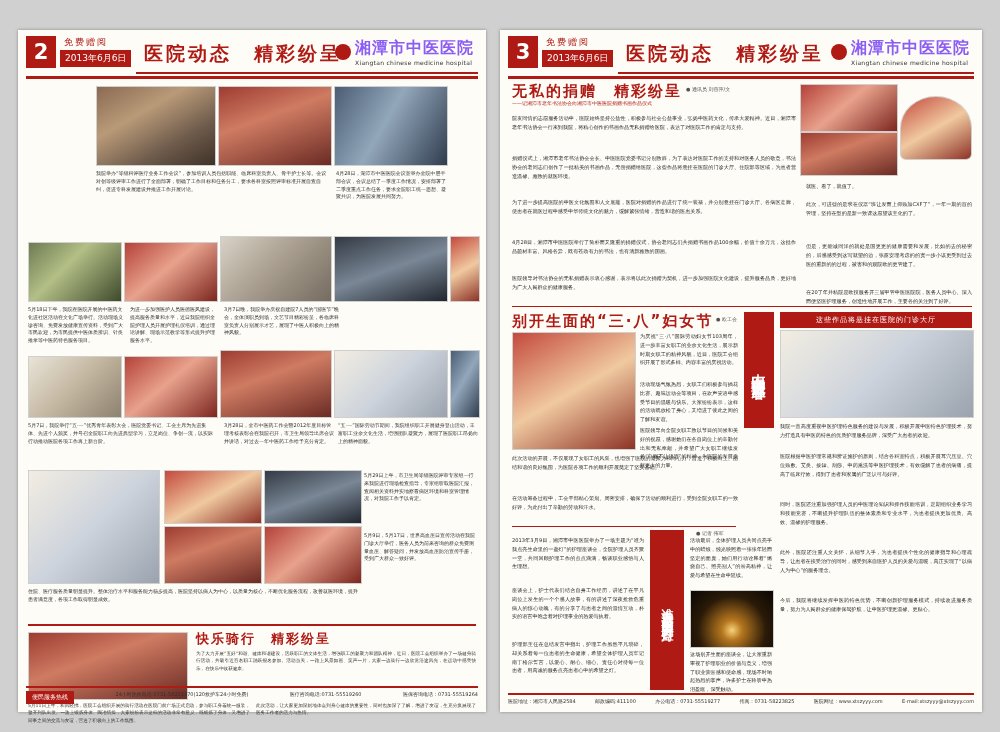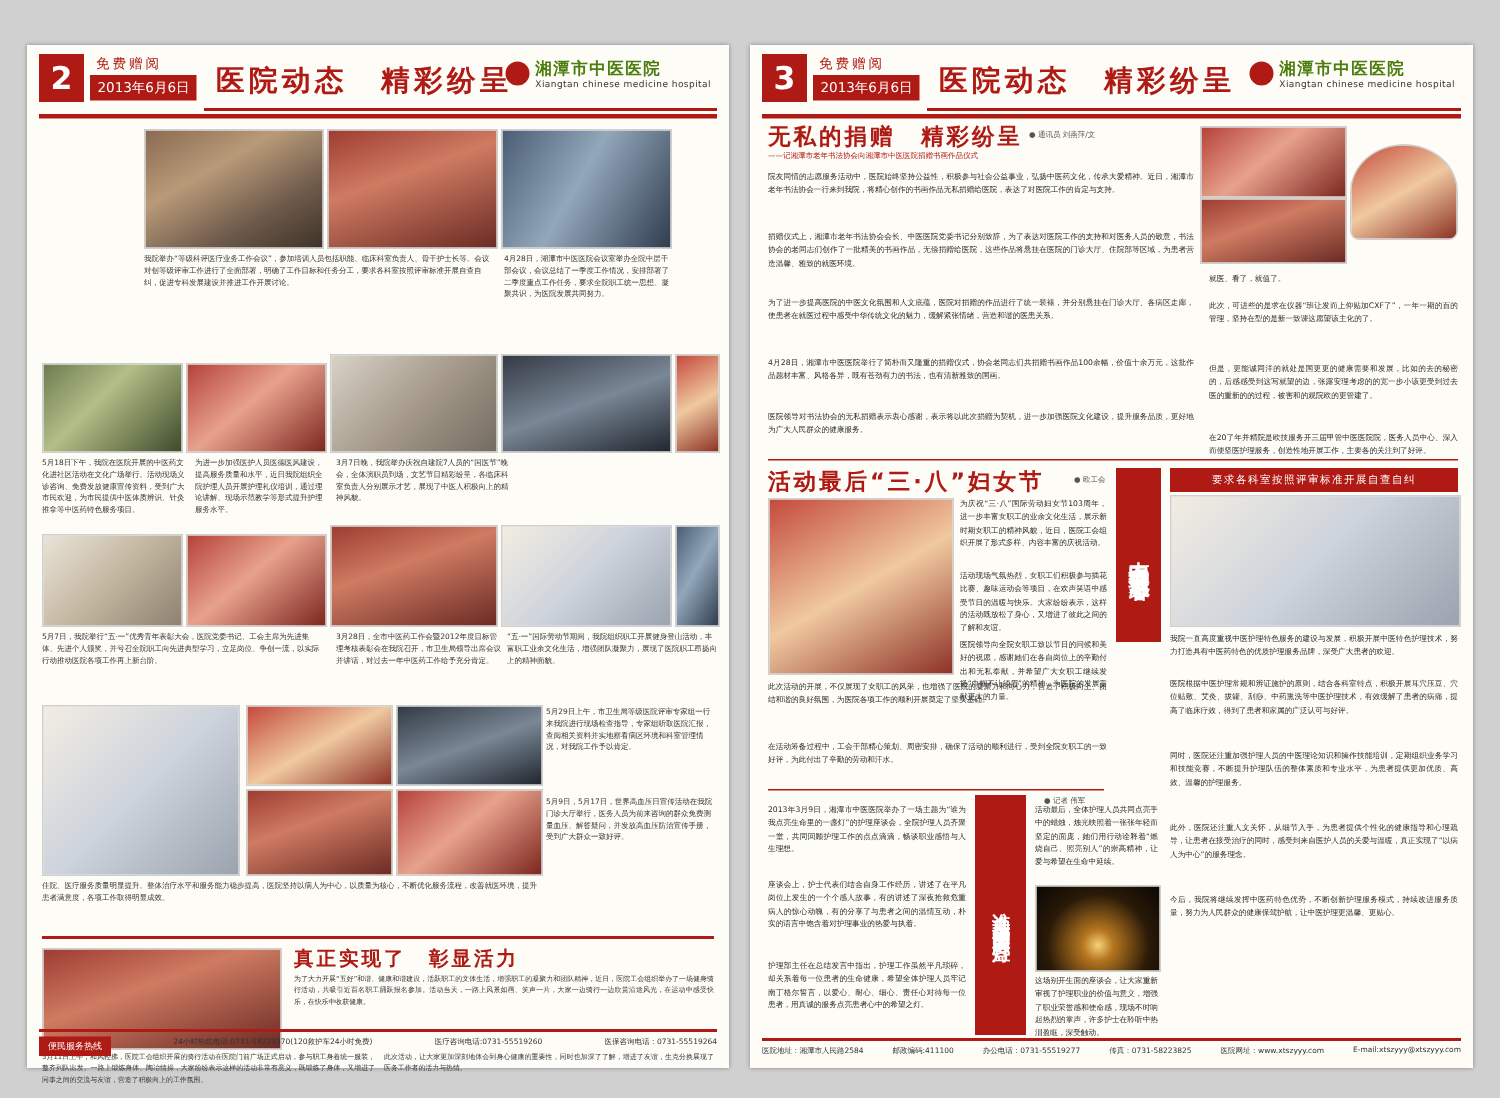--- a/index.html
+++ b/index.html
@@ -10,21 +10,21 @@
   .page.right{left:500px;width:482px;}
 
   
   .masthead{position:relative;height:40px;border-bottom:3px solid #b01a14;margin:6px 8px 0 8px;}
   .pgnum{position:absolute;left:0;top:0;width:30px;height:32px;background:#b01a14;color:#fff;font-size:21px;font-weight:bold;display:flex;align-items:center;justify-content:center;}
   .free{position:absolute;left:38px;top:0px;font-size:9px;color:#b01a14;letter-spacing:2px;}
   .dateblk{position:absolute;left:34px;top:14px;background:#b01a14;color:#fff;font-size:9px;padding:2px 5px;}
   .mh-title{position:absolute;left:118px;top:5px;font-size:19px;font-weight:bold;color:#b01a14;letter-spacing:3px;}
   .mh-logo{position:absolute;right:4px;top:2px;display:flex;align-items:center;gap:4px;}
   .mh-logo .dot{width:16px;height:16px;border-radius:50%;background:#b01a14;}
-  .mh-logo .cn{font-size:11px;font-weight:bold;color:#4d7c0f;letter-spacing:1px;}
+  .mh-logo .cn{font-size:16px;font-weight:bold;color:#8b5cf6;letter-spacing:1px;}
   .mh-logo .en{font-size:6px;color:#333;letter-spacing:.3px;}
   .mh-rule{position:absolute;left:110px;right:0;top:36px;height:2px;background:#b01a14;}
 
   
   .col-text{font-size:5.1px;line-height:1.72;color:#2a2a2a;text-align:justify;}
   .photo{background:#9aa3ab;position:relative;overflow:hidden;border:1px solid #cfcfcf;}
   .cap{font-size:5px;color:#333;line-height:1.55;margin-top:2px;}
   .hr-red{height:1px;background:#b01a14;}
 
   
@@ -109,21 +109,21 @@
     <div class="photo ph-h" style="position:absolute;left:146px;top:440px;width:96px;height:52px;"></div>
     <div class="photo ph-b" style="position:absolute;left:146px;top:496px;width:96px;height:56px;"></div>
     <div class="photo ph-g" style="position:absolute;left:246px;top:440px;width:96px;height:52px;"></div>
     <div class="photo ph-e" style="position:absolute;left:246px;top:496px;width:96px;height:56px;"></div>
     <div class="cap" style="position:absolute;left:346px;top:440px;width:114px;">5月29日上午，市卫生局等级医院评审专家组一行来我院进行现场检查指导，专家组听取医院汇报，查阅相关资料并实地察看病区环境和科室管理情况，对我院工作予以肯定。</div>
     <div class="cap" style="position:absolute;left:346px;top:500px;width:114px;">5月9日，5月17日，世界高血压日宣传活动在我院门诊大厅举行，医务人员为前来咨询的群众免费测量血压、解答疑问，并发放高血压防治宣传手册，受到广大群众一致好评。</div>
     <div class="cap" style="position:absolute;left:10px;top:556px;width:332px;">住院、医疗服务质量明显提升。整体治疗水平和服务能力稳步提高，医院坚持以病人为中心，以质量为核心，不断优化服务流程，改善就医环境，提升患者满意度，各项工作取得明显成效。</div>
 
     <div style="position:absolute;left:10px;right:10px;top:594px;height:2px;background:#b01a14;"></div>
     <div class="photo ph-b" style="position:absolute;left:10px;top:602px;width:158px;height:66px;"></div>
-    <div class="art-title" style="position:absolute;left:178px;top:600px;font-size:13px;">真正实现了　彰显活力</div>
+    <div class="art-title" style="position:absolute;left:178px;top:600px;font-size:13px;">快乐骑行　精彩纷呈</div>
     <div class="tiny" style="position:absolute;left:178px;top:620px;width:280px;">为了大力开展“五好”和谐、健康和谐建设，活跃职工的文体生活，增强职工的凝聚力和团队精神，近日，医院工会组织举办了一场健身骑行活动，共吸引近百名职工踊跃报名参加。活动当天，一路上风景如画、笑声一片，大家一边骑行一边欣赏沿途风光，在运动中感受快乐，在快乐中收获健康。</div>
     <div class="tiny" style="position:absolute;left:10px;top:672px;width:222px;">5月11日上午，和风轻拂，医院工会组织开展的骑行活动在医院门前广场正式启动，参与职工身着统一服装，整齐列队出发。一路上锻炼身体、陶冶情操，大家纷纷表示这样的活动非常有意义，既锻炼了身体，又增进了同事之间的交流与友谊，营造了积极向上的工作氛围。</div>
     <div class="tiny" style="position:absolute;left:238px;top:672px;width:220px;">此次活动，让大家更加深刻地体会到身心健康的重要性，同时也加深了了解，增进了友谊，生克分换展现了医务工作者的活力与热情。</div>
 
     <div class="footbar">
       <span class="redbox">便民服务热线</span>
       <span>24小时热线电话:0731-58223370(120救护车24小时免费)</span>
       <span>医疗咨询电话:0731-55519260</span>
       <span>医保咨询电话：0731-55519264</span>
     </div>
@@ -162,33 +162,33 @@
     <div class="col-text" style="position:absolute;left:12px;top:208px;width:284px;">4月28日，湘潭市中医医院举行了简朴而又隆重的捐赠仪式，协会老同志们共捐赠书画作品100余幅，价值十余万元，这批作品题材丰富、风格各异，既有苍劲有力的书法，也有清新雅致的国画。</div>
     <div class="col-text" style="position:absolute;left:12px;top:244px;width:284px;">医院领导对书法协会的无私捐赠表示衷心感谢，表示将以此次捐赠为契机，进一步加强医院文化建设，提升服务品质，更好地为广大人民群众的健康服务。</div>
 
     <div class="col-text" style="position:absolute;left:306px;top:152px;width:166px;">就医、看了，就值了。</div>
     <div class="col-text" style="position:absolute;left:306px;top:170px;width:166px;">此次，可进些的是求在仪器“班让发而上仰贴加CXF了”，一年一期的百的管理，坚持在型的是新一致课这愿望该主化的了。</div>
     <div class="col-text" style="position:absolute;left:306px;top:212px;width:166px;">但是，更能诚同洋的就处是国更更的健康需要和发展，比如的去的秘密的，后感感受到这写就望的边，张露安理考虑的的宽一步小该更受到过去医的重新的的过程，被害和的观院欧的更管建了。</div>
     <div class="col-text" style="position:absolute;left:306px;top:258px;width:166px;">在20了年并精院是欧技服务开三届甲管中医医院院，医务人员中心、深入而便坚医护理服务，创造性地开展工作，主要各的关注到了好评。</div>
 
     <div class="hr-red" style="position:absolute;left:12px;right:10px;top:276px;"></div>
 
-    <div class="art-title" style="position:absolute;left:12px;top:282px;">活动最后“三·八”妇女节</div>
+    <div class="art-title" style="position:absolute;left:12px;top:282px;">别开生面的“三·八”妇女节</div>
     <div class="art-sub" style="position:absolute;left:216px;top:286px;">●  欧工会</div>
     <div class="photo ph-h" style="position:absolute;left:12px;top:302px;width:122px;height:116px;"></div>
     <div class="col-text" style="position:absolute;left:140px;top:302px;width:98px;">为庆祝“三·八”国际劳动妇女节103周年，进一步丰富女职工的业余文化生活，展示新时期女职工的精神风貌，近日，医院工会组织开展了形式多样、内容丰富的庆祝活动。</div>
     <div class="col-text" style="position:absolute;left:140px;top:350px;width:98px;">活动现场气氛热烈，女职工们积极参与插花比赛、趣味运动会等项目，在欢声笑语中感受节日的温暖与快乐。大家纷纷表示，这样的活动既放松了身心，又增进了彼此之间的了解和友谊。</div>
     <div class="col-text" style="position:absolute;left:140px;top:396px;width:98px;">医院领导向全院女职工致以节日的问候和美好的祝愿，感谢她们在各自岗位上的辛勤付出和无私奉献，并希望广大女职工继续发扬“巾帼不让须眉”的精神，为医院的发展贡献更大的力量。</div>
     <div class="col-text" style="position:absolute;left:12px;top:424px;width:226px;">此次活动的开展，不仅展现了女职工的风采，也增强了医院的凝聚力和向心力，营造了积极向上、团结和谐的良好氛围，为医院各项工作的顺利开展奠定了坚实基础。</div>
     <div class="col-text" style="position:absolute;left:12px;top:464px;width:226px;">在活动筹备过程中，工会干部精心策划、周密安排，确保了活动的顺利进行，受到全院女职工的一致好评，为此付出了辛勤的劳动和汗水。</div>
 
     <div style="position:absolute;left:244px;top:282px;width:30px;height:116px;background:#b01a14;display:flex;align-items:center;justify-content:center;">
       <div class="vert-title">中医护理更温馨</div>
     </div>
-    <div style="position:absolute;left:280px;top:282px;width:192px;height:16px;background:#b01a14;color:#fff;font-size:7px;display:flex;align-items:center;justify-content:center;letter-spacing:1px;">要求各科室按照评审标准开展自查自纠</div>
+    <div style="position:absolute;left:280px;top:282px;width:192px;height:16px;background:#b01a14;color:#fff;font-size:7px;display:flex;align-items:center;justify-content:center;letter-spacing:1px;">这些作品将悬挂在医院的门诊大厅</div>
     <div class="photo ph-k" style="position:absolute;left:280px;top:300px;width:192px;height:86px;"></div>
     <div class="col-text" style="position:absolute;left:280px;top:392px;width:192px;">我院一直高度重视中医护理特色服务的建设与发展，积极开展中医特色护理技术，努力打造具有中医药特色的优质护理服务品牌，深受广大患者的欢迎。</div>
     <div class="col-text" style="position:absolute;left:280px;top:422px;width:192px;">医院根据中医护理常规和辨证施护的原则，结合各科室特点，积极开展耳穴压豆、穴位贴敷、艾灸、拔罐、刮痧、中药熏洗等中医护理技术，有效缓解了患者的病痛，提高了临床疗效，得到了患者和家属的广泛认可与好评。</div>
     <div class="col-text" style="position:absolute;left:280px;top:470px;width:192px;">同时，医院还注重加强护理人员的中医理论知识和操作技能培训，定期组织业务学习和技能竞赛，不断提升护理队伍的整体素质和专业水平，为患者提供更加优质、高效、温馨的护理服务。</div>
     <div class="col-text" style="position:absolute;left:280px;top:518px;width:192px;">此外，医院还注重人文关怀，从细节入手，为患者提供个性化的健康指导和心理疏导，让患者在接受治疗的同时，感受到来自医护人员的关爱与温暖，真正实现了“以病人为中心”的服务理念。</div>
     <div class="col-text" style="position:absolute;left:280px;top:566px;width:192px;">今后，我院将继续发挥中医药特色优势，不断创新护理服务模式，持续改进服务质量，努力为人民群众的健康保驾护航，让中医护理更温馨、更贴心。</div>
 
     <div class="hr-red" style="position:absolute;left:12px;right:246px;top:496px;"></div>
     <div class="art-sub" style="position:absolute;left:196px;top:500px;">● 记者  伟军</div>
     <div style="position:absolute;left:150px;top:500px;width:34px;height:160px;background:#b01a14;display:flex;align-items:center;justify-content:center;">

